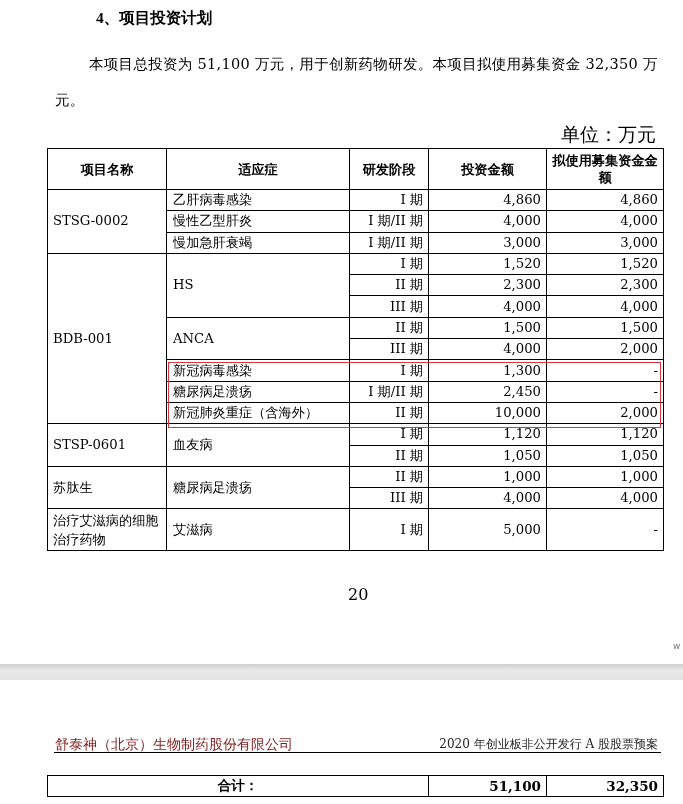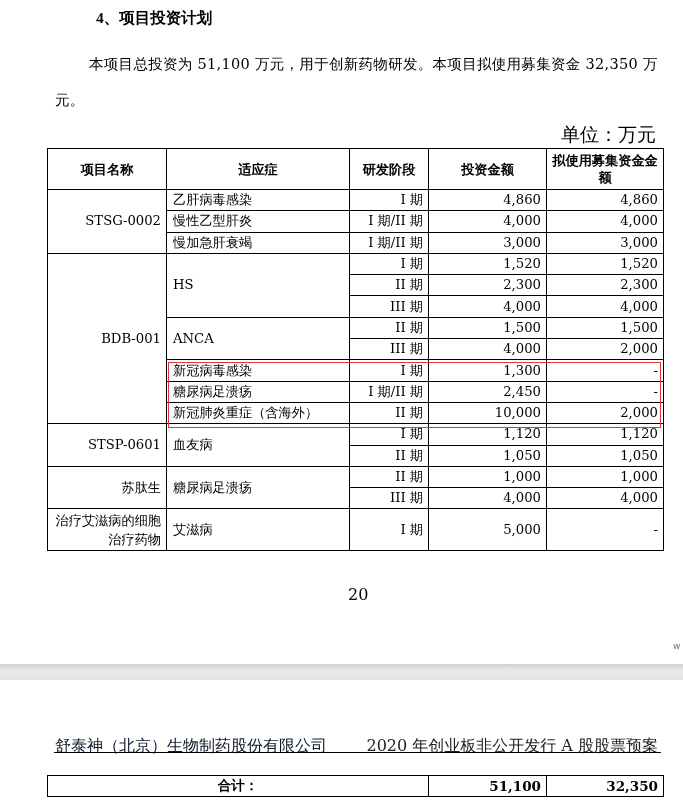--- a/index.html
+++ b/index.html
@@ -25,37 +25,37 @@
   }
   table.inv td, table.inv th {
     border: 1.2px solid #000; padding: 0 5px; height: 20.3px; line-height: 18px;
     white-space: nowrap; overflow: hidden;
   }
   table.inv th {
     height: 40px; font-weight: bold; font-size: 13.2px; line-height: 17px;
     font-family: "DejaVu Sans", "Liberation Sans", sans-serif;
     white-space: normal; text-align: center;
   }
-  .c-name { text-align: right; }
+  .c-name { text-align: left; }
   .c-ind { text-align: left; padding-left: 6px !important; }
   .c-phase { text-align: right; }
   .c-num { text-align: right; }
   .wrap { white-space: normal !important; line-height: 19px !important; }
   .redbox {
     position: absolute; left: 168px; top: 362px; width: 491px; height: 64px;
     border: 1.4px solid #d9363e; pointer-events: none;
   }
   .pagenum { left: 348px; top: 585px; font-size: 16px; }
   .wfrag { left: 673px; top: 641px; font-size: 9px; color: #777; font-family: "DejaVu Sans", sans-serif; }
   .pagebreak {
     left: 0; top: 664px; width: 683px; height: 16px;
     background: linear-gradient(#cfcfcf, #e9e9e9 40%, #e2e2e2);
   }
-  .footer-left { left: 55px; top: 736px; font-size: 16px; color: #0f172a; }
-  .footer-right { right: 25px; top: 736px; font-size: 16px; color: #222; }
+  .footer-left { left: 55px; top: 736px; font-size: 14px; color: #7f1d1d; }
+  .footer-right { right: 25px; top: 736px; font-size: 12px; color: #222; }
   .footer-rule { left: 54px; top: 752px; width: 607px; height: 0; border-top: 1.3px solid #000; }
   table.total {
     position: absolute; left: 47px; top: 775px;
     border-collapse: collapse; table-layout: fixed; font-size: 13.5px;
   }
   table.total td { border: 1.4px solid #000; height: 20px; padding: 0 5px; font-weight: bold; }
 </style>
 </head>
 <body>
 

